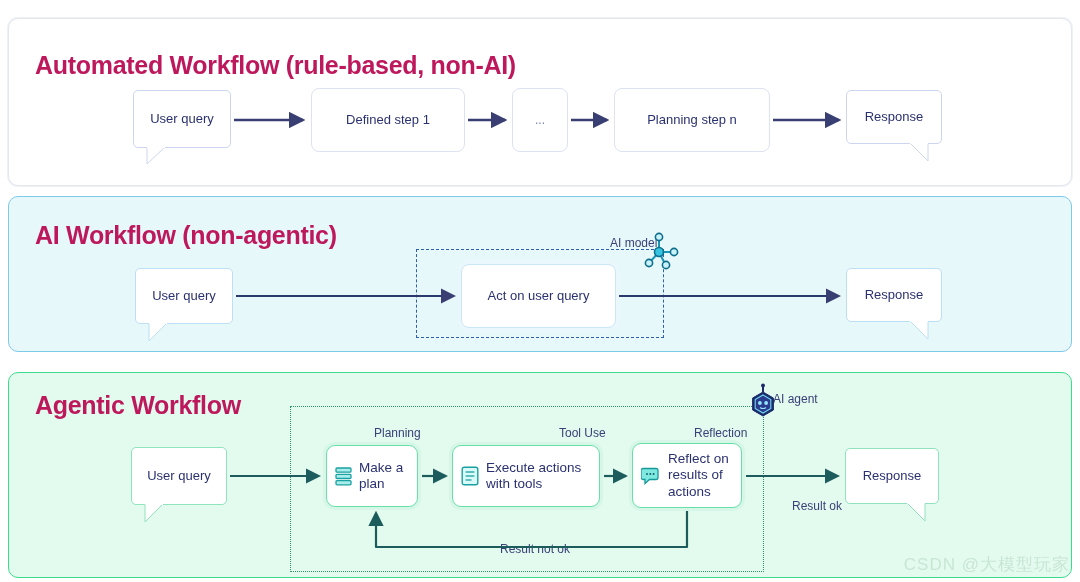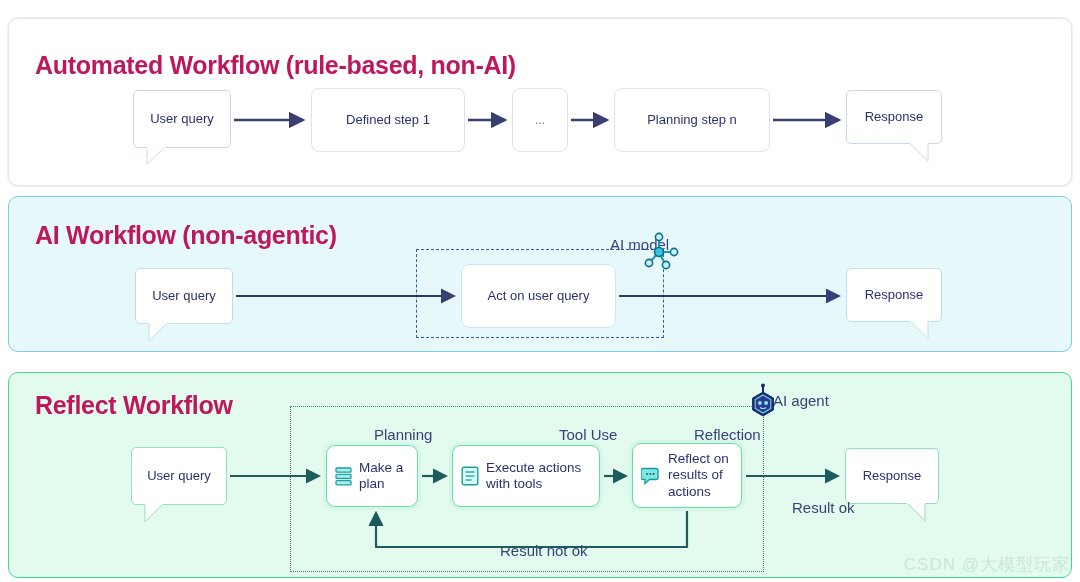--- a/index.html
+++ b/index.html
@@ -107,21 +107,21 @@
     pointer-events: none;
   }
 
   
   .caption {
     position: absolute;
     font-size: 11px;
     color: #3b4178;
     white-space: nowrap;
   }
-  .caption.sm { font-size: 15px; }
+  .caption.sm { font-size: 12px; }
 
   
   .dashbox { position: absolute; }
   #dash-ai {
     left: 416px; top: 249px; width: 248px; height: 89px;
     border: 1.6px dashed #2f5fa8;
     background: transparent;
   }
   #dash-agentic {
     left: 290px; top: 406px; width: 474px; height: 166px;
@@ -235,21 +235,21 @@
       <line x1="0" y1="0" x2="6" y2="12" stroke="#1796b8" stroke-width="2"></line>
       <circle cx="0" cy="0" r="4.5" fill="#35c5e0" stroke="#0d6f8c" stroke-width="1.6"></circle>
       <circle cx="0" cy="-15" r="3.6" fill="#c9f2fb" stroke="#0d6f8c" stroke-width="1.6"></circle>
       <circle cx="15" cy="0" r="3.6" fill="#c9f2fb" stroke="#0d6f8c" stroke-width="1.6"></circle>
       <circle cx="-10" cy="11" r="3.6" fill="#c9f2fb" stroke="#0d6f8c" stroke-width="1.6"></circle>
       <circle cx="7" cy="13" r="3.6" fill="#c9f2fb" stroke="#0d6f8c" stroke-width="1.6"></circle>
     </g>
   </svg>
 
   <div class="panel" id="panel-agentic">
-    <div class="panel-title" id="title-agentic">Reflect Workflow</div>
+    <div class="panel-title" id="title-agentic">Agentic Workflow</div>
   </div>
 
   <div class="dashbox" id="dash-agentic"></div>
 
   <div class="node bubble greenish" style="left:131px; top:447px; width:96px; height:58px;">
     <span>User query</span>
   </div>
 
   <div class="caption sm" style="left:374px; top:426px;">Planning</div>
   <div class="node step ag-step" style="left:326px; top:445px; width:92px; height:62px;">

